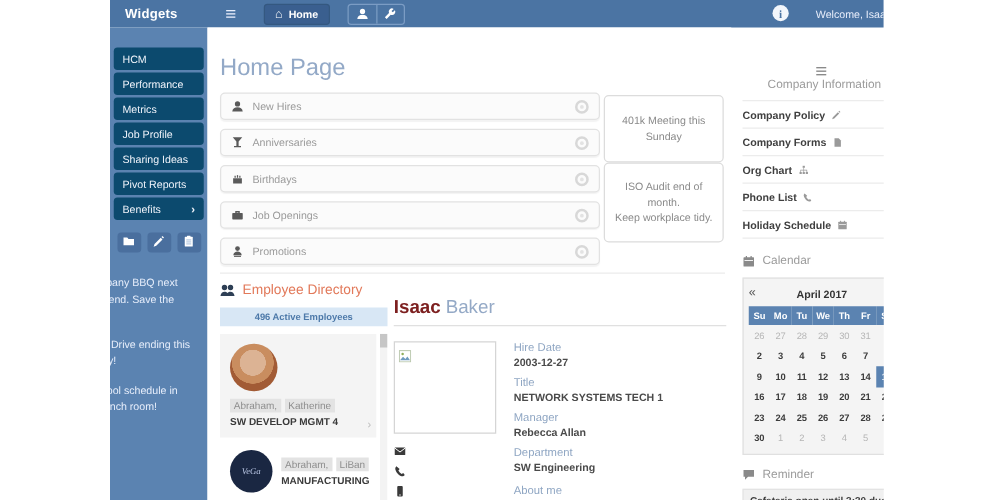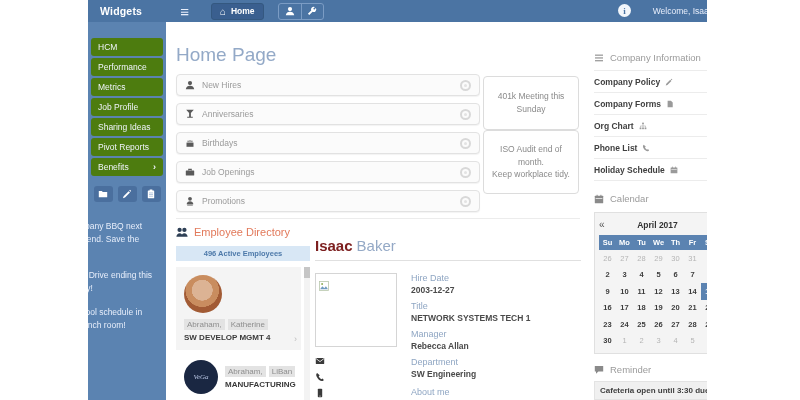--- a/index.html
+++ b/index.html
@@ -24,21 +24,21 @@
   .info-btn { position:absolute; left:530px; top:4px; width:13px; height:13px; border-radius:50%;
               background:#f2f6fb; color:#4b74a3; font-size:9px; font-weight:bold;
               display:flex; align-items:center; justify-content:center; font-family:"Liberation Serif", serif;
               cursor:pointer; }
   .welcome { position:absolute; right:-6px; top:6px; color:#e8eefb; font-size:8.5px; white-space:nowrap; }
 
   
   #sidebar { position:absolute; left:0; top:22px; width:78px; height:378px;
              background:#5b83b1; overflow:hidden; }
   #sidebar-items { margin-top:16px; }
-  .side-item { margin:0 3px 2px 3px; background:#4d7c0f; border-radius:3px; padding:4px 7px;
+  .side-item { margin:0 3px 2px 3px; background:#0c4a6e; border-radius:3px; padding:4px 7px;
                color:#f0f4fb; font-size:8.5px; display:flex; align-items:flex-end; cursor:pointer; }
   .side-item .chev { margin-left:auto; font-weight:bold; font-size:9px; }
   #sidebar-tools { margin-top:10px; display:flex; justify-content:center; gap:5px; }
   .side-tool { width:19px; height:16px; background:#4a6f9e; border-radius:3px; color:#fff;
                display:flex; align-items:center; justify-content:center; cursor:pointer; }
   #sidebar-announcements { margin-top:18px; margin-left:-21px; width:96px; }
   .announce { color:#e7eefb; font-size:8.5px; line-height:1.5; margin-bottom:11px; }
 
   
   #main { position:absolute; left:78px; top:22px; width:419px; height:378px; background:#fff; }
@@ -100,21 +100,21 @@
   .f-label { font-size:9px; color:#8fa6c3; margin-top:6px; }
   .f-label:first-child { margin-top:0; }
   .f-value { font-size:8.5px; font-weight:bold; color:#4a4a4a; margin-top:2px; }
   #about-link { font-size:9px; color:#8fa6c3; margin-top:8px; cursor:pointer; }
 
   
   #rightpanel { position:absolute; left:497px; top:22px; width:134px; height:378px; padding-left:9px; }
   .rp-header { display:flex; align-items:center; color:#9b9b9b; }
   .rp-header .ic { color:#8a8a8a; display:flex; }
   .rp-header .t { font-size:9.5px; margin-left:6px; }
-  #ci-header { margin-top:30px; }
+  #ci-header { margin-top:30px;flex-direction:column; }
   #ci-list { margin-top:7px; border-top:1px solid #ececec; }
   .ci-row { height:22px; display:flex; align-items:center; border-bottom:1px solid #ececec;
             font-size:8.5px; font-weight:bold; color:#3f3f3f; cursor:pointer; }
   .ci-row .ic { color:#9a9a9a; margin-left:5px; display:flex; }
   #cal-header { margin-top:12px; }
   #cal-card { margin-top:8px; width:127px; background:#f4f4f4; border:1px solid #e0e0e0; padding:4px; }
   #cal-nav { display:flex; align-items:center; height:15px; }
   .cal-arrow { font-size:10px; color:#555; width:14px; cursor:pointer; }
   #cal-month { flex:1; text-align:center; font-size:8.5px; font-weight:bold; color:#333; }
   #cal-dayhead { display:grid; grid-template-columns:repeat(7,17px); margin-top:3px; }

